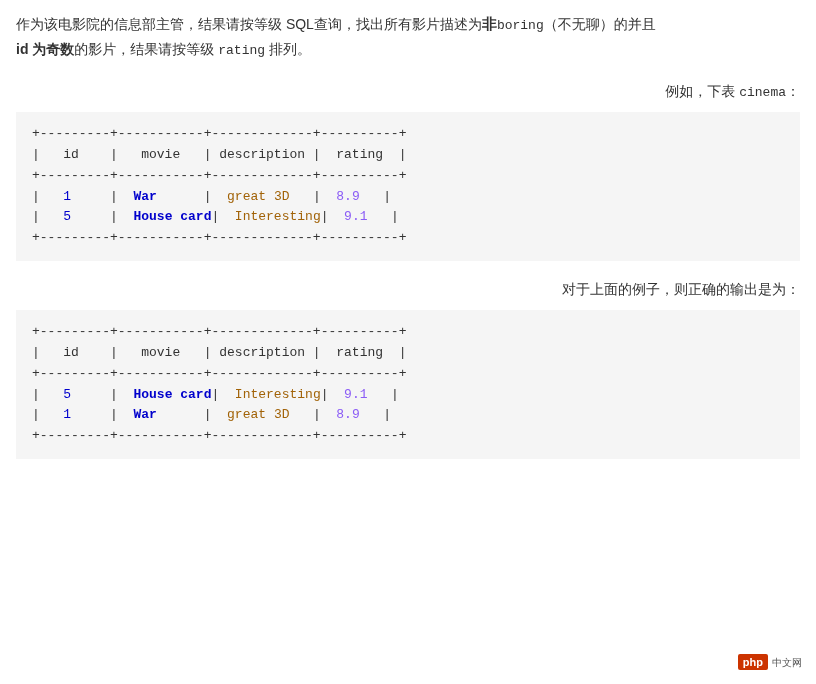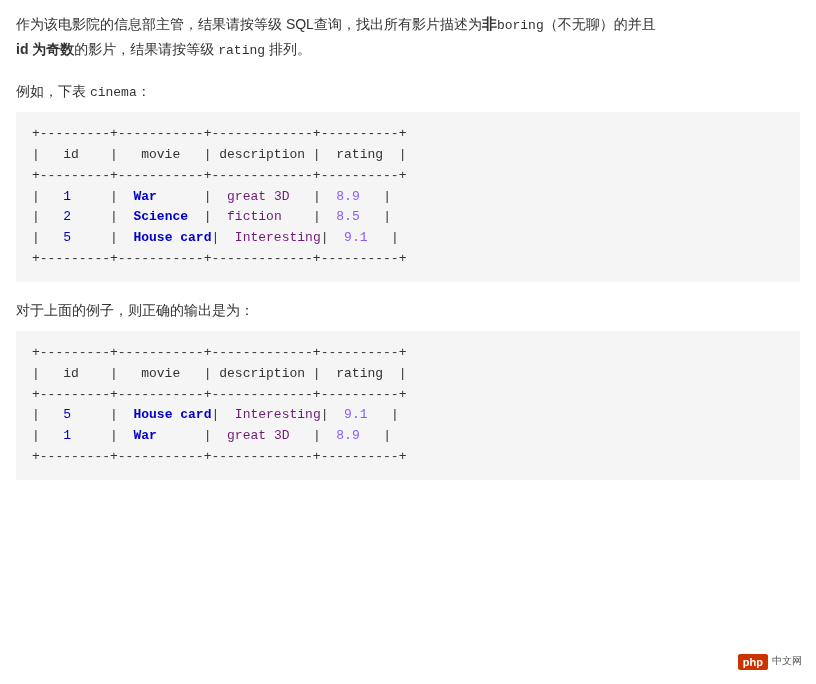--- a/index.html
+++ b/index.html
@@ -23,20 +23,21 @@
       font-size: 13px;
     }
     .keyword-bold {
       font-weight: bold;
       font-size: 15px;
     }
     .section-label {
       margin: 16px 0 8px 0;
       font-size: 14px;
       line-height: 1.8;
+      text-align: right;
     }
     .section-label .mono {
       color: #333;
     }
     .table-block {
       background: #f5f5f5;
       padding: 12px 16px;
       margin-bottom: 14px;
       font-family: 'Courier New', Courier, monospace;
       font-size: 13px;
@@ -47,31 +48,31 @@
       color: #333;
     }
     .table-block .data-id {
       color: #0000cc;
     }
     .table-block .data-movie {
       color: #0000cc;
       font-weight: bold;
     }
     .table-block .data-desc {
-      color: #701a75;
+      color: #a16207;
     }
     .table-block .data-rating {
       color: #8b5cf6;
     }
     .watermark {
       position: fixed;
       bottom: 14px;
       right: 14px;
       display: flex;
-      align-items: flex-start;
+      align-items: flex-end;
       gap: 4px;
     }
     .watermark-box {
       background: #cc3300;
       color: #fff;
       font-size: 11px;
       font-weight: bold;
       padding: 2px 5px;
       border-radius: 2px;
       font-family: Arial, sans-serif;
@@ -97,21 +98,20 @@
   <span>例如，下表</span> <code class="mono">cinema</code><span>：</span>
 </div>
 
 <div class="table-block">
   <div class="table-line separator">+---------+-----------+-------------+----------+</div>
   <div class="table-line">|   id    |   movie   | description |  rating  |</div>
   <div class="table-line separator">+---------+-----------+-------------+----------+</div>
 
   <div class="table-line">|<span class="data-id">   1   </span>  |<span class="data-movie">  War      </span>|<span class="data-desc">  great 3D   </span>|<span class="data-rating">  8.9   </span>|</div>
 
-  <div class="table-line">|<span class="data-id">   2   </span>  |<span class="data-movie">  Science  </span>|<span class="data-desc">  fiction    </span>|<span class="data-rating">  8.5   </span>|</div>
 
 
 
   <div class="table-line">|<span class="data-id">   5   </span>  |<span class="data-movie">  House card</span>|<span class="data-desc">  Interesting</span>|<span class="data-rating">  9.1   </span>|</div>
   <div class="table-line separator">+---------+-----------+-------------+----------+</div>
 </div>
 
 <div class="section-label">
   <span>对于上面的例子，则正确的输出是为：</span>
 </div>

